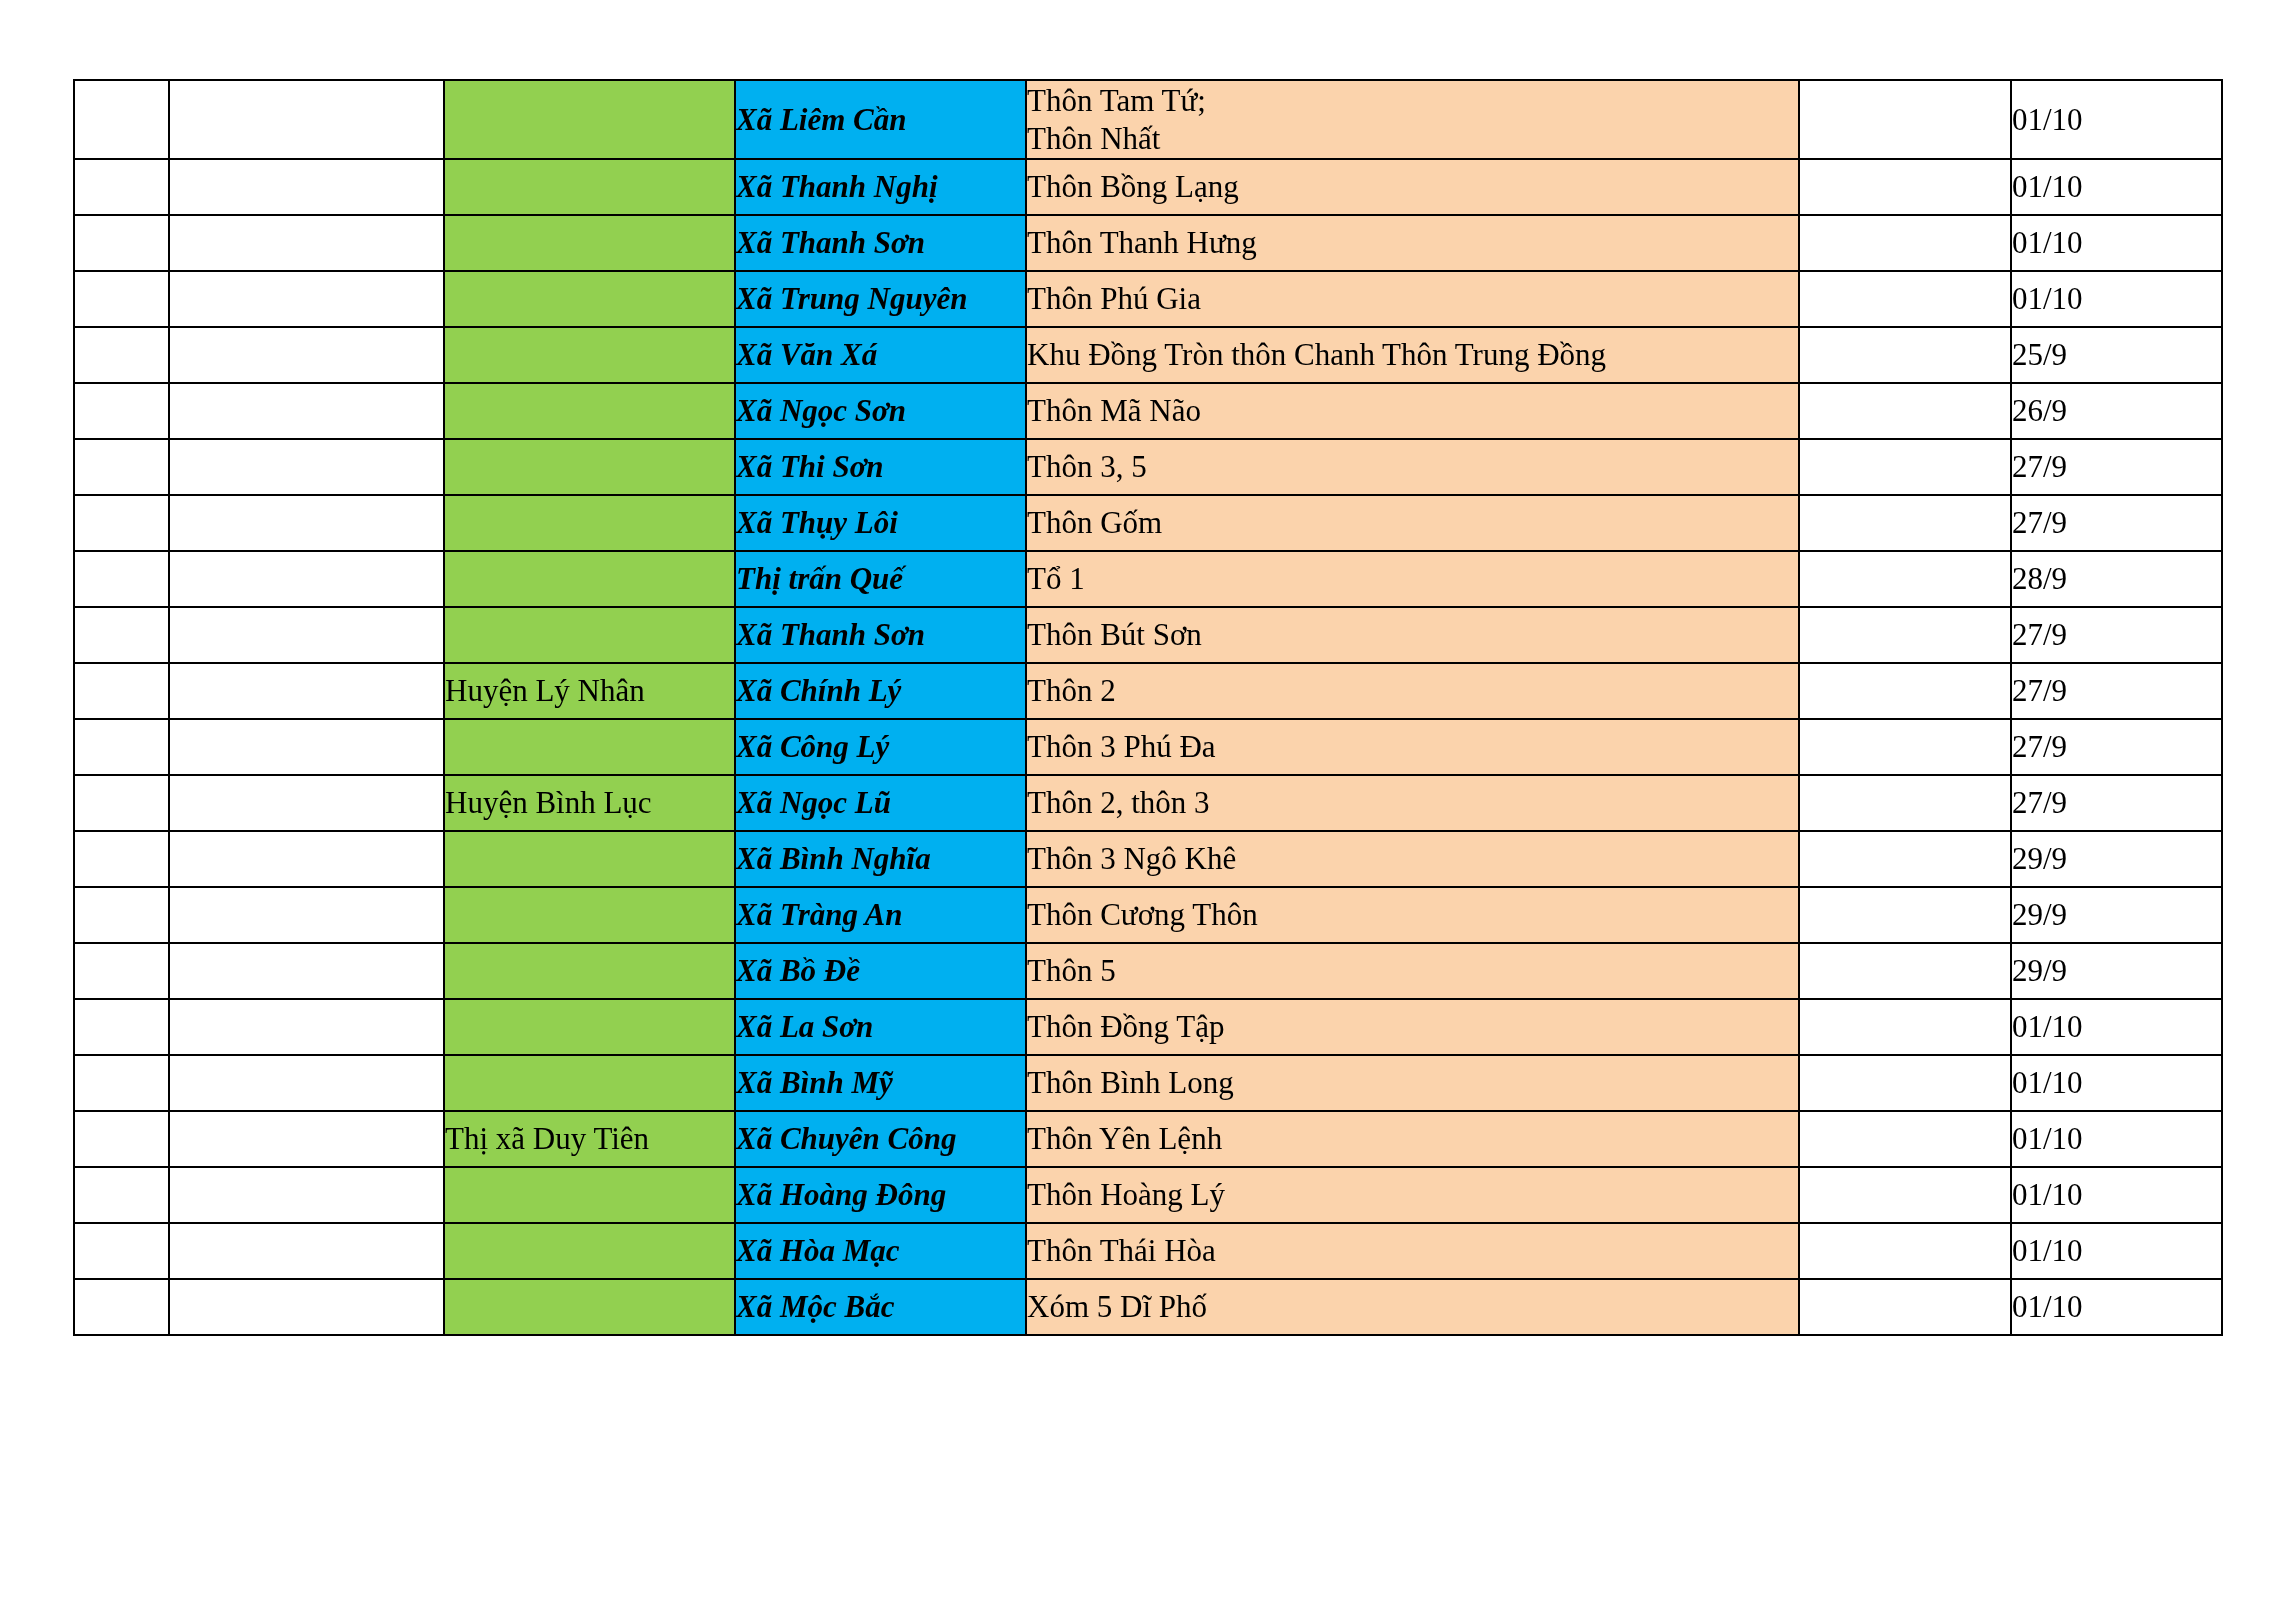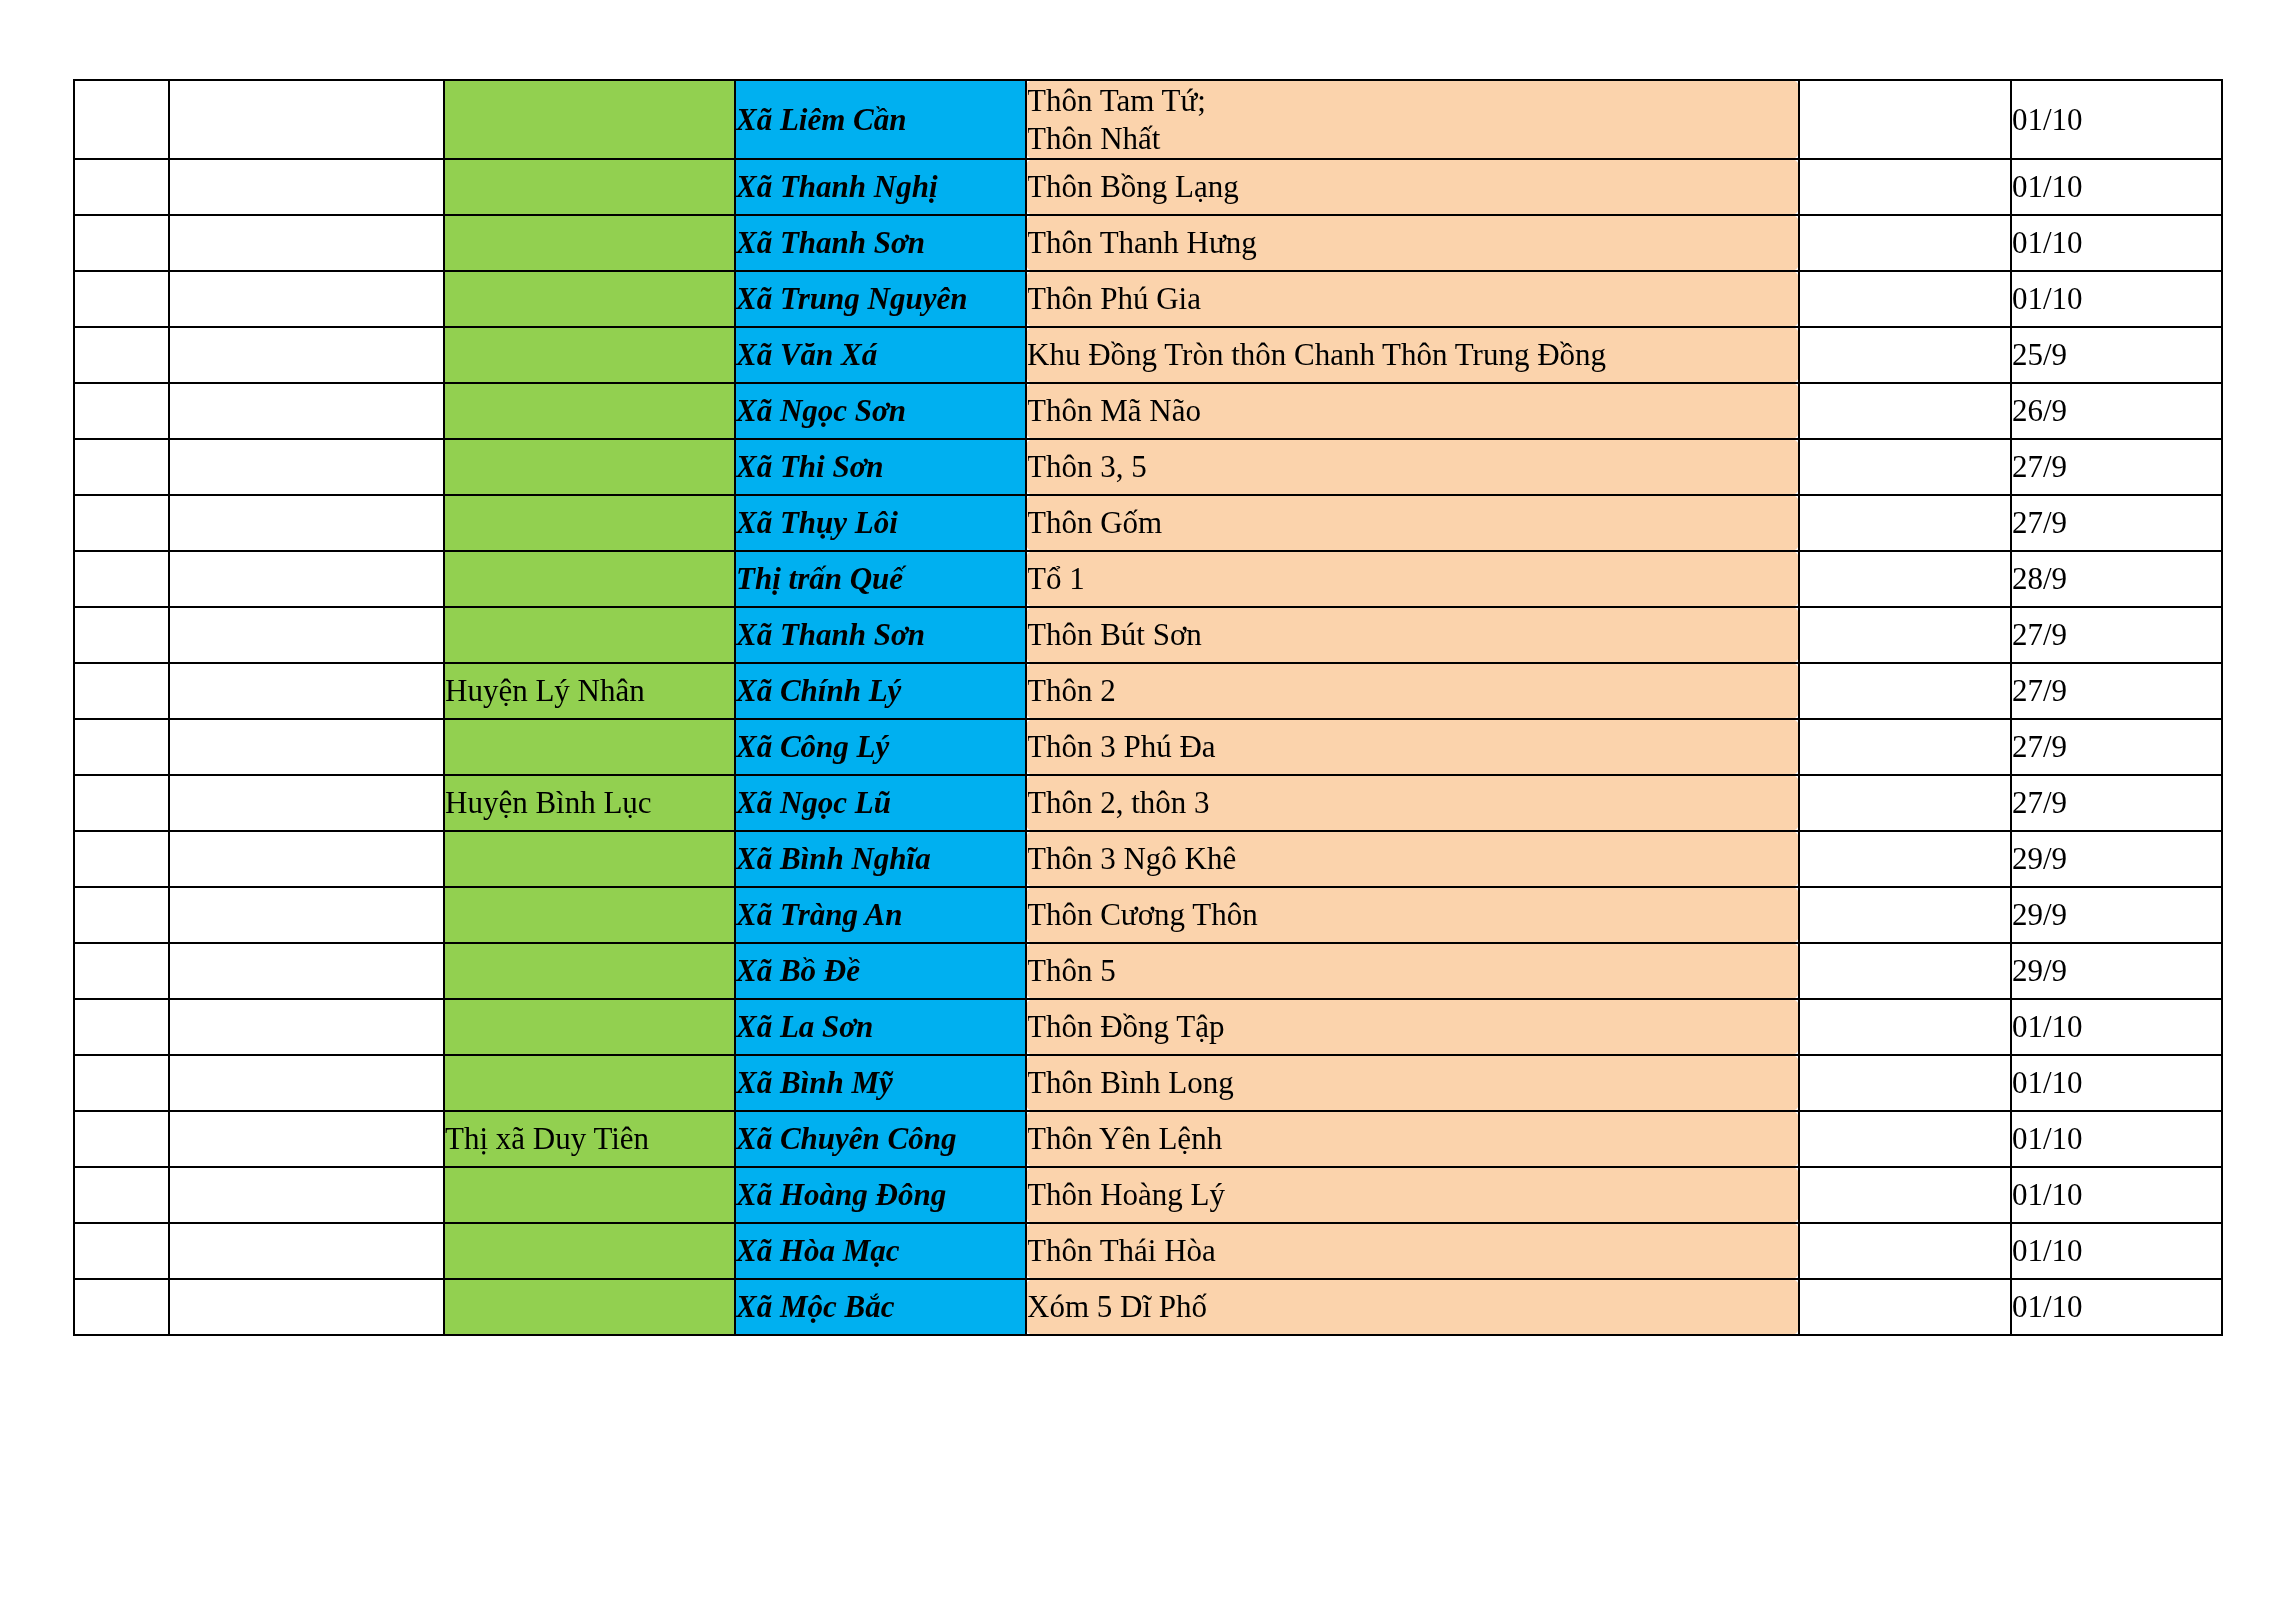--- a/index.html
+++ b/index.html
@@ -50,21 +50,20 @@
     padding-left:18.3px;
     font-weight:bold;
     font-style:italic;
   }
   td.c-village{
     background:var(--peach);
     color:var(--red);
     padding-left:18.3px;
     white-space:pre-line;
     line-height:1.2;
-    border-radius:8px;
   }
   td.c-date{
     text-align:left;
   }
 </style>
 </head>
 <body>
 
 <div class="page">
   <table class="sched">

